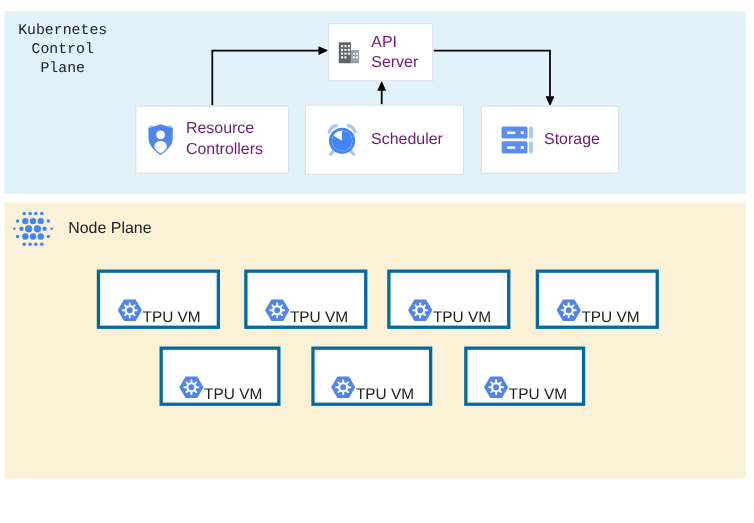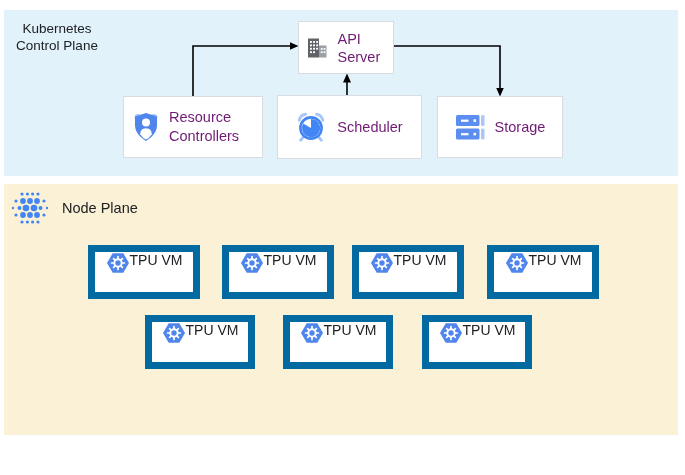--- a/index.html
+++ b/index.html
@@ -6,39 +6,39 @@
   #canvas{
     position:relative;width:685px;height:475px;background:#ffffff;
     font-family:"Liberation Sans",sans-serif;color:#202124;overflow:hidden;
   }
   .region{position:absolute;}
   .region-blue{left:4px;top:10px;width:674px;height:166px;background:#E1F2FA;}
   .region-yellow{left:4px;top:184px;width:674px;height:251px;background:#FAF1D6;}
   #arrow-layer{position:absolute;left:0;top:0;width:685px;height:475px;pointer-events:none;}
   .cp-label{
     position:absolute;left:10px;top:20px;width:94px;text-align:center;
-    font-size:13.5px;line-height:17px;color:#202124;
+    font-size:13.5px;line-height:17px;color:#202124;font-family:Liberation Mono, monospace;
   }
   .box{
     position:absolute;background:#ffffff;border:1px solid #D8DBDF;
     display:flex;align-items:center;justify-content:center;
     font-size:14.5px;color:#701a75;box-sizing:border-box;
   }
   .box .icon{display:flex;align-items:center;justify-content:center;flex:0 0 auto;}
   .box-api{left:298px;top:21px;width:96px;height:53px;gap:9px;}
   .lbl-api{width:50px;line-height:18px;}
   .box-rc{left:123px;top:96px;width:140px;height:62px;gap:10px;}
   .lbl-rc{width:84px;line-height:19px;}
   .box-sched{left:277px;top:95px;width:145px;height:64px;gap:11px;}
   .box-storage{left:437px;top:96px;width:126px;height:62px;gap:10px;}
   .np-icon{position:absolute;left:10px;top:188px;width:40px;height:40px;}
   .np-label{position:absolute;left:62px;top:200px;font-size:14.5px;}
   .tpu{
-    position:absolute;width:112px;height:54px;background:#fff;border:7px solid #0369a1;
-    display:flex;align-items:flex-start;justify-content:center;
+    position:absolute;width:112px;height:54px;background:#fff;border:3px solid #0369a1;
+    display:flex;align-items:flex-end;justify-content:center;
     font-size:14px;box-sizing:border-box;
   }
   .tpu-r2{width:110px;}
   .t1{left:88px;top:245px;}  .t2{left:222px;top:245px;}
   .t3{left:352px;top:245px;} .t4{left:487px;top:245px;}
   .t5{left:145px;top:315px;} .t6{left:283px;top:315px;} .t7{left:422px;top:315px;}
   .caption{position:absolute;left:7px;top:447px;font-size:14px;color:#202124;}
   .defs-hidden{position:absolute;width:0;height:0;overflow:hidden;}
 </style>
 </head>

